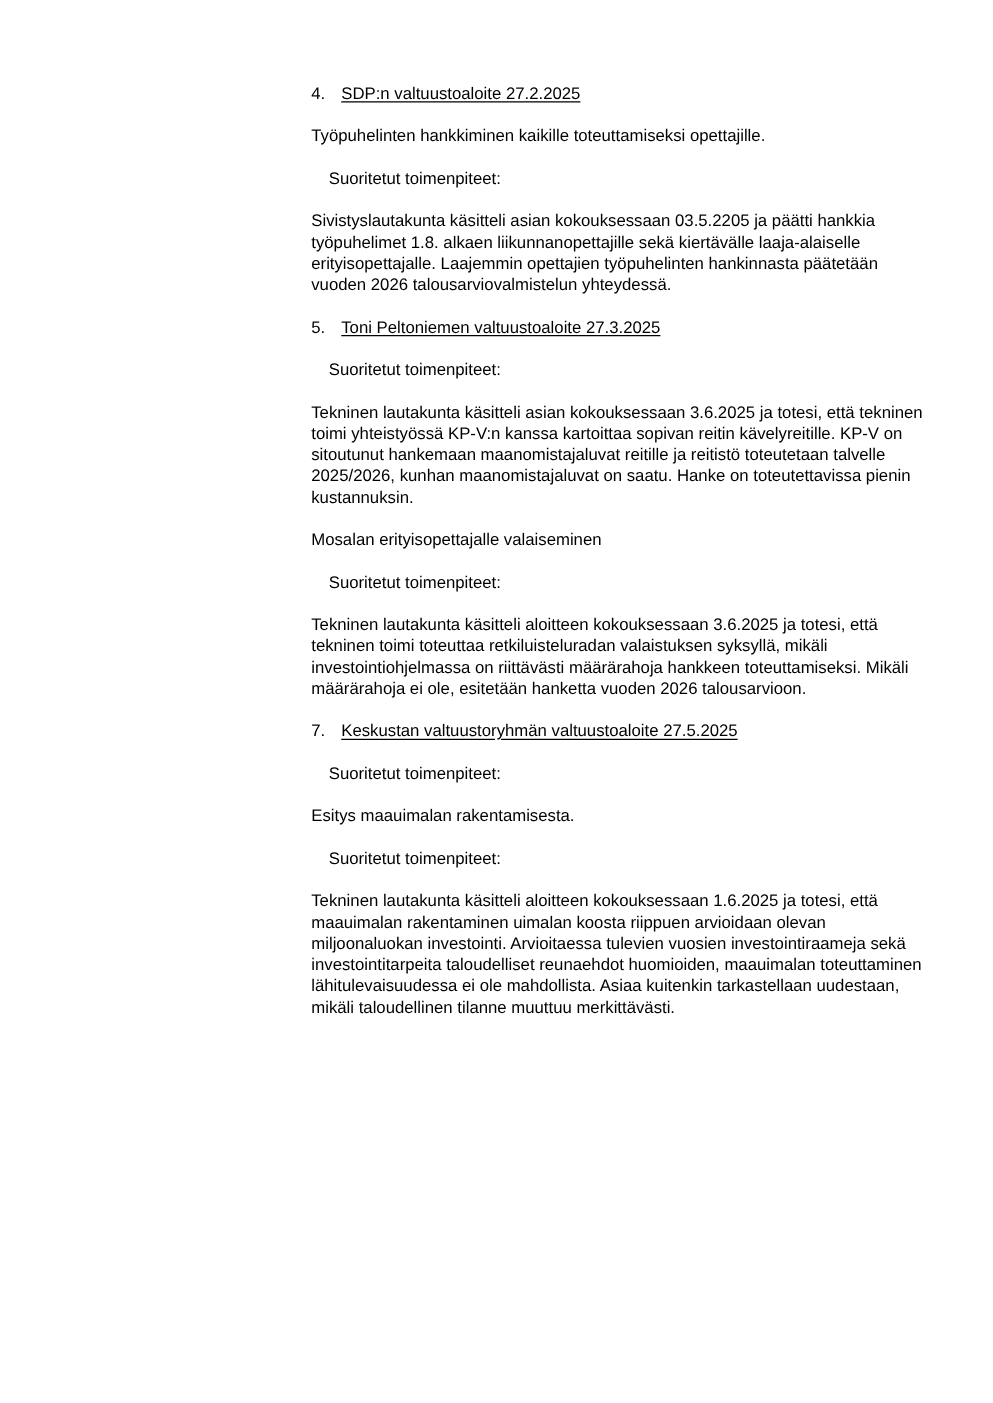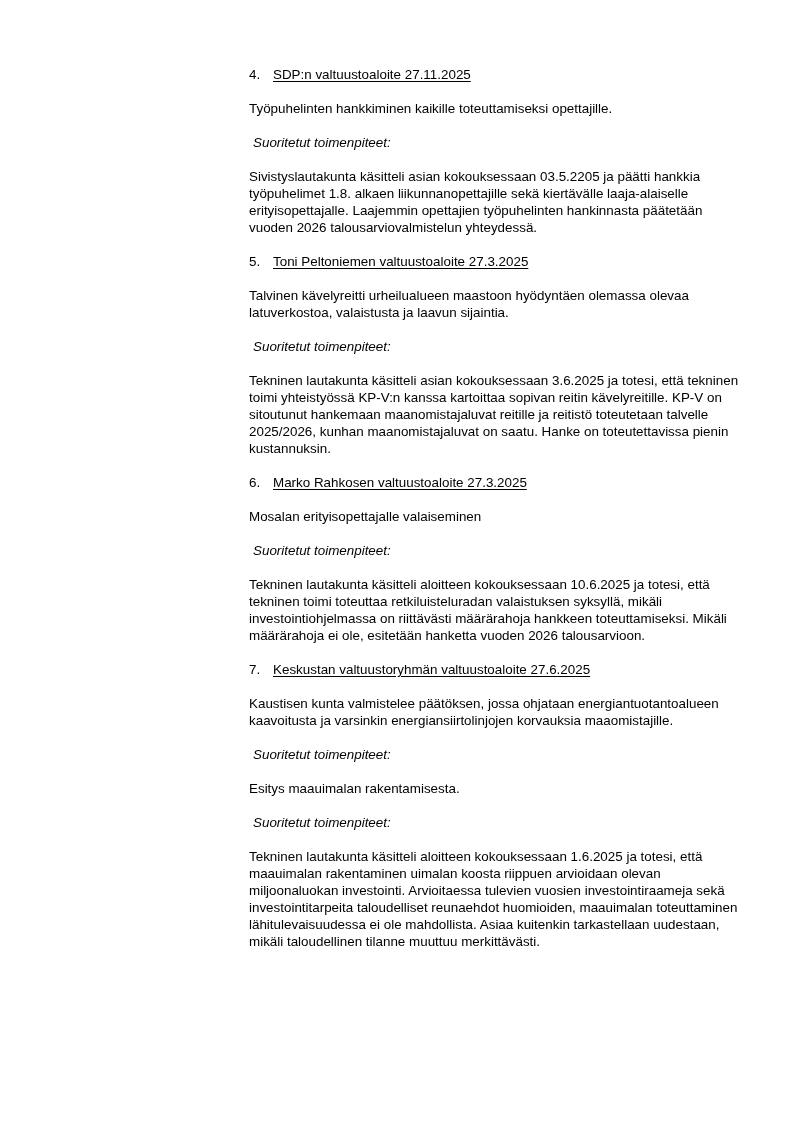--- a/index.html
+++ b/index.html
@@ -4,59 +4,54 @@
 <style>
   html, body { margin: 0; padding: 0; background: #ffffff; }
   body { width: 794px; height: 1122px; position: relative; overflow: hidden;
          font-family: "Liberation Sans", sans-serif; font-size: 13.4px; color: #000; }
   .page { position: absolute; left: 249px; top: 66px; width: 490px; }
   .item { margin: 0; }
   .heading { height: 17px; line-height: 17px; margin-bottom: 17px; white-space: nowrap; }
   .num { display: inline-block; width: 24px; }
   .title { text-decoration: underline; text-underline-offset: 2px; }
   .para { line-height: 17px; margin: 0 0 17px 0; }
-  .label { line-height: 17px; margin: 0 0 17px 4px; font-style: italic; }
+  .label { line-height: 17px; margin: 0 0 17px 14px; }
 </style>
 </head>
 <body>
 
 <div class="page">
 
   <div class="item">
     <div class="heading">
-      <span class="num">4.</span><span class="title">SDP:n valtuustoaloite 27.11.2025</span>
+      <span class="num">4.</span><span class="title">SDP:n valtuustoaloite 27.2.2025</span>
     </div>
     <p class="para">Työpuhelinten hankkiminen kaikille toteuttamiseksi opettajille.</p>
     <p class="label">Suoritetut toimenpiteet:</p>
     <p class="para">Sivistyslautakunta käsitteli asian kokouksessaan 03.5.2205 ja päätti hankkia työpuhelimet 1.8. alkaen liikunnanopettajille sekä kiertävälle laaja-alaiselle erityisopettajalle. Laajemmin opettajien työpuhelinten hankinnasta päätetään vuoden 2026 talousarviovalmistelun yhteydessä.</p>
   </div>
 
   <div class="item">
     <div class="heading">
       <span class="num">5.</span><span class="title">Toni Peltoniemen valtuustoaloite 27.3.2025</span>
     </div>
-    <p class="para">Talvinen kävelyreitti urheilualueen maastoon hyödyntäen olemassa olevaa latuverkostoa, valaistusta ja laavun sijaintia.</p>
     <p class="label">Suoritetut toimenpiteet:</p>
     <p class="para">Tekninen lautakunta käsitteli asian kokouksessaan 3.6.2025 ja totesi, että tekninen toimi yhteistyössä KP-V:n kanssa kartoittaa sopivan reitin kävelyreitille. KP-V on sitoutunut hankemaan maanomistajaluvat reitille ja reitistö toteutetaan talvelle 2025/2026, kunhan maanomistajaluvat on saatu. Hanke on toteutettavissa pienin kustannuksin.</p>
   </div>
 
   <div class="item">
-    <div class="heading">
-      <span class="num">6.</span><span class="title">Marko Rahkosen valtuustoaloite 27.3.2025</span>
-    </div>
     <p class="para">Mosalan erityisopettajalle valaiseminen</p>
     <p class="label">Suoritetut toimenpiteet:</p>
-    <p class="para">Tekninen lautakunta käsitteli aloitteen kokouksessaan 10.6.2025 ja totesi, että tekninen toimi toteuttaa retkiluisteluradan valaistuksen syksyllä, mikäli investointiohjelmassa on riittävästi määrärahoja hankkeen toteuttamiseksi. Mikäli määrärahoja ei ole, esitetään hanketta vuoden 2026 talousarvioon.</p>
+    <p class="para">Tekninen lautakunta käsitteli aloitteen kokouksessaan 3.6.2025 ja totesi, että tekninen toimi toteuttaa retkiluisteluradan valaistuksen syksyllä, mikäli investointiohjelmassa on riittävästi määrärahoja hankkeen toteuttamiseksi. Mikäli määrärahoja ei ole, esitetään hanketta vuoden 2026 talousarvioon.</p>
   </div>
 
   <div class="item">
     <div class="heading">
-      <span class="num">7.</span><span class="title">Keskustan valtuustoryhmän valtuustoaloite 27.6.2025</span>
+      <span class="num">7.</span><span class="title">Keskustan valtuustoryhmän valtuustoaloite 27.5.2025</span>
     </div>
-    <p class="para">Kaustisen kunta valmistelee päätöksen, jossa ohjataan energiantuotantoalueen kaavoitusta ja varsinkin energiansiirtolinjojen korvauksia maaomistajille.</p>
     <p class="label">Suoritetut toimenpiteet:</p>
   </div>
 
   <div class="item">
     <p class="para">Esitys maauimalan rakentamisesta.</p>
     <p class="label">Suoritetut toimenpiteet:</p>
     <p class="para">Tekninen lautakunta käsitteli aloitteen kokouksessaan 1.6.2025 ja totesi, että maauimalan rakentaminen uimalan koosta riippuen arvioidaan olevan miljoonaluokan investointi. Arvioitaessa tulevien vuosien investointiraameja sekä investointitarpeita taloudelliset reunaehdot huomioiden, maauimalan toteuttaminen lähitulevaisuudessa ei ole mahdollista. Asiaa kuitenkin tarkastellaan uudestaan, mikäli taloudellinen tilanne muuttuu merkittävästi.</p>
   </div>
 
 

